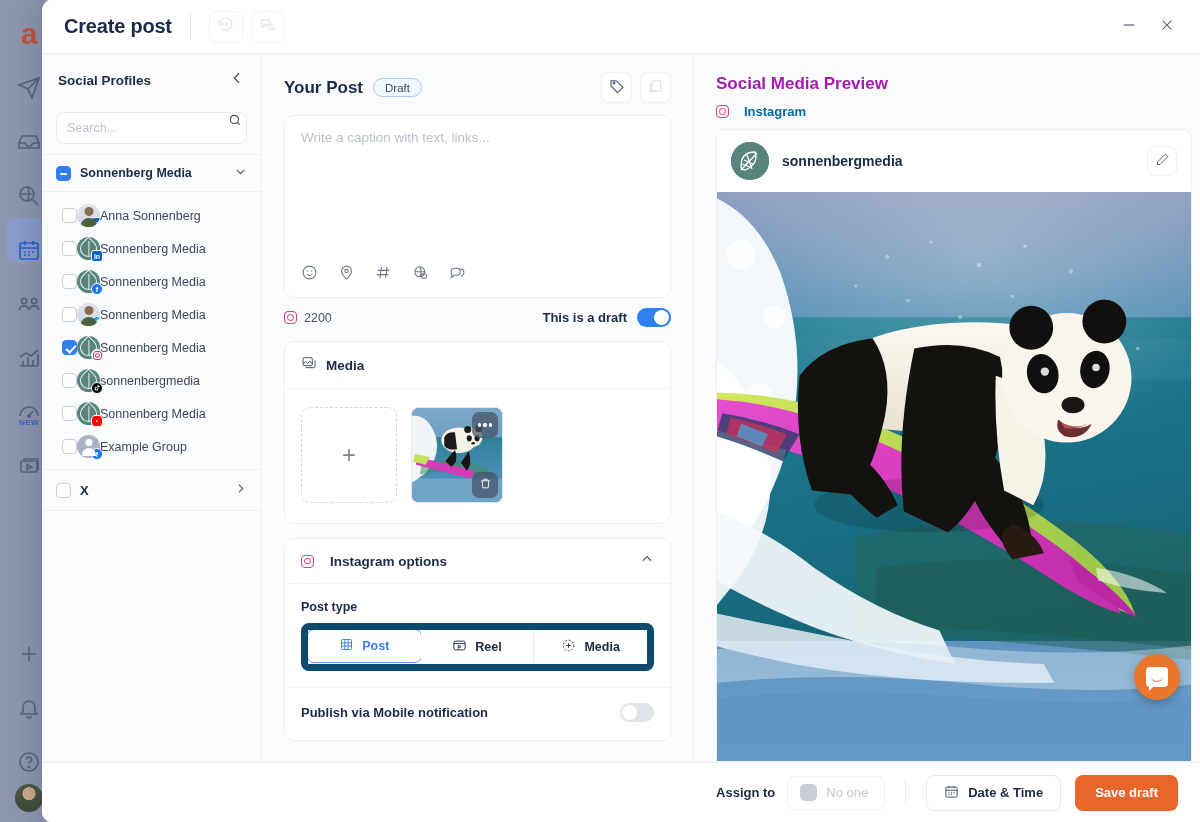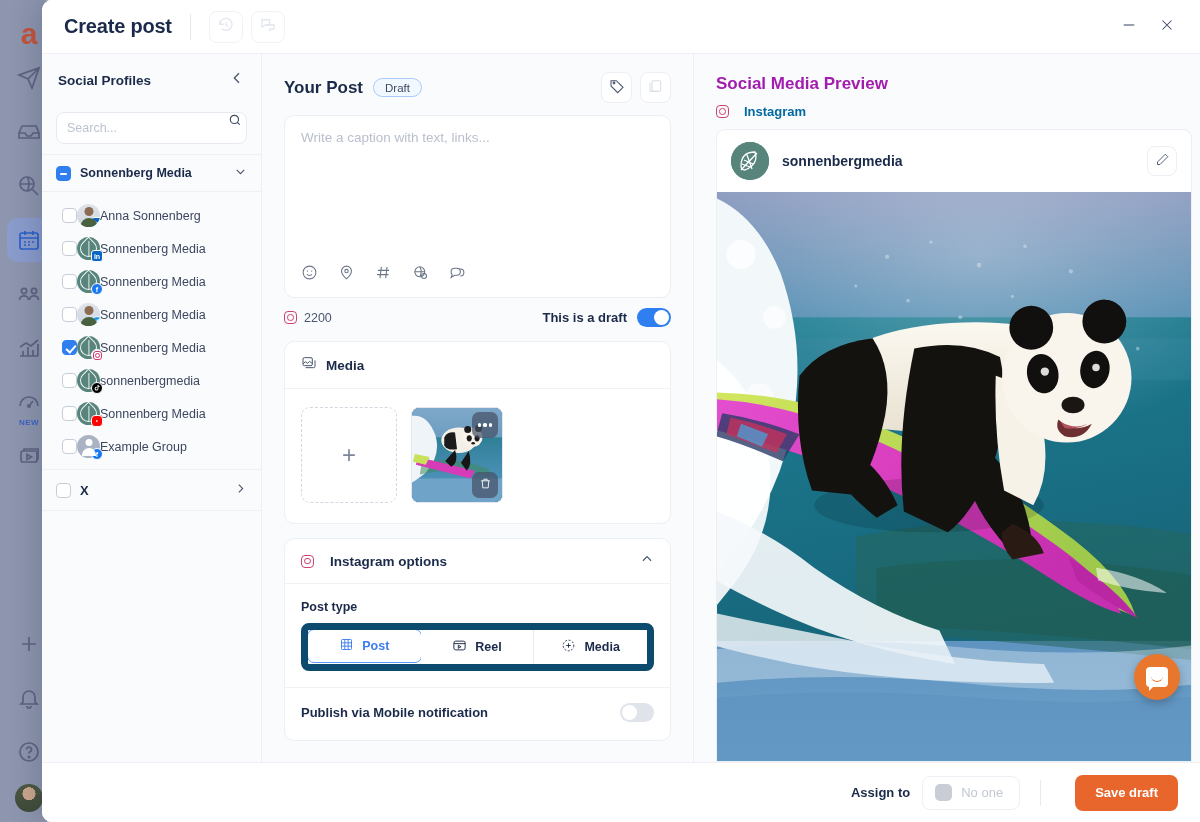--- a/index.html
+++ b/index.html
@@ -20,21 +20,21 @@
     padding-top: 12px;
     border-top-right-radius: 14px; border-bottom-right-radius: 14px;
   }
   #nav-rail .rail-logo {
     color: #c4543a; font-size: 30px; font-weight: 700; line-height: 1;
     height: 44px; display: flex; align-items: center; justify-content: center;
     width: 100%;
   }
   .rail-item {
     width: 44px; height: 44px; margin-bottom: 10px;
-    display: flex; align-items: center; justify-content: center;
+    display: flex; align-items: flex-end; justify-content: center;
     position: relative; border-radius: 10px;
     color: #5c6480;
   }
   .rail-item.active { background: #8a9ccc; }
   .rail-item.active svg { color: #2c62c9; }
   .rail-item svg { width: 24px; height: 24px; stroke: currentColor; fill: none; stroke-width: 1.7; }
   .rail-badge {
     position: absolute; bottom: -3px; left: 50%; transform: translateX(-50%);
     font-size: 8px; font-weight: 700; color: #3d63c4; letter-spacing: .4px;
   }
@@ -965,15 +965,24 @@
 
   </div>
 
   <div id="footer">
     <span class="assign">Assign to</span>
     <div class="noone">
       <span class="sq"></span>
       <span class="nt">No one</span>
     </div>
     <span class="fdiv"></span>
+    <button class="btn-dt">
+      <span>
+        <svg viewBox="0 0 24 24">
+            <rect x="3" y="5" width="18" height="16" rx="2"></rect>
+            <path d="M3 10h18M8 3v4M16 3v4M7 14h2M11 14h2M15 14h2M7 17h2M11 17h2"></path>
+          </svg>
+      </span>
+      <span>Date &amp; Time</span>
+    </button>
     <button class="btn-save">Save draft</button>
   </div>
 </div>
 
 </body></html>

